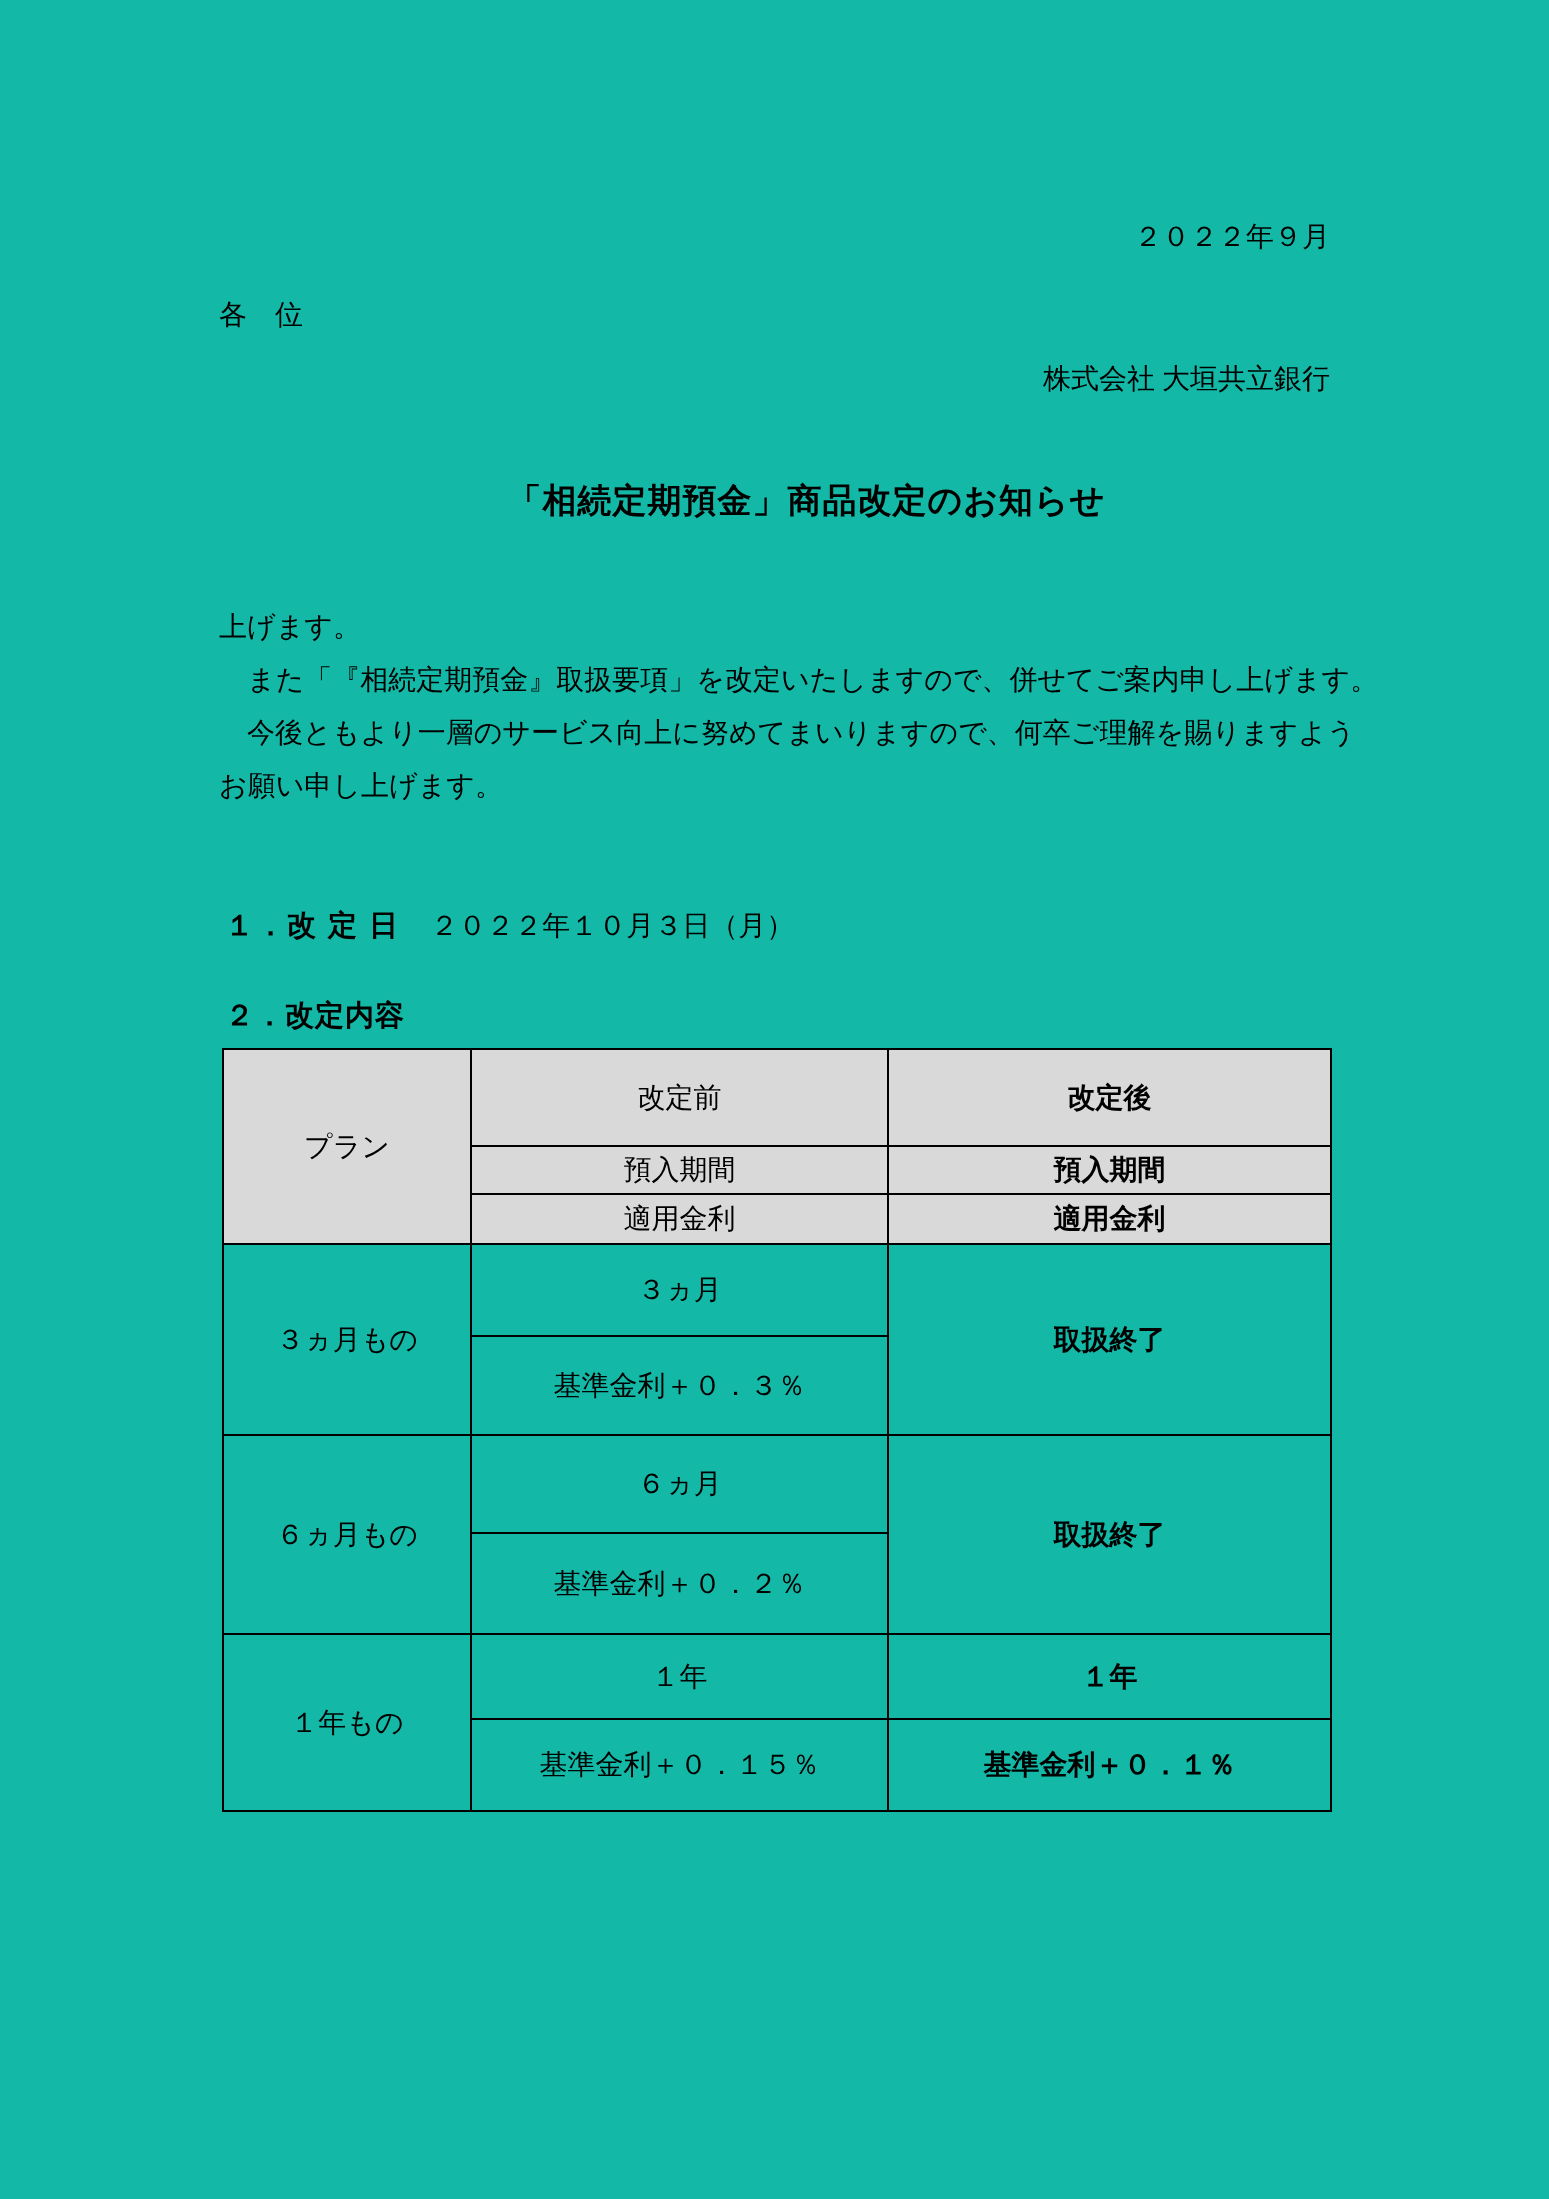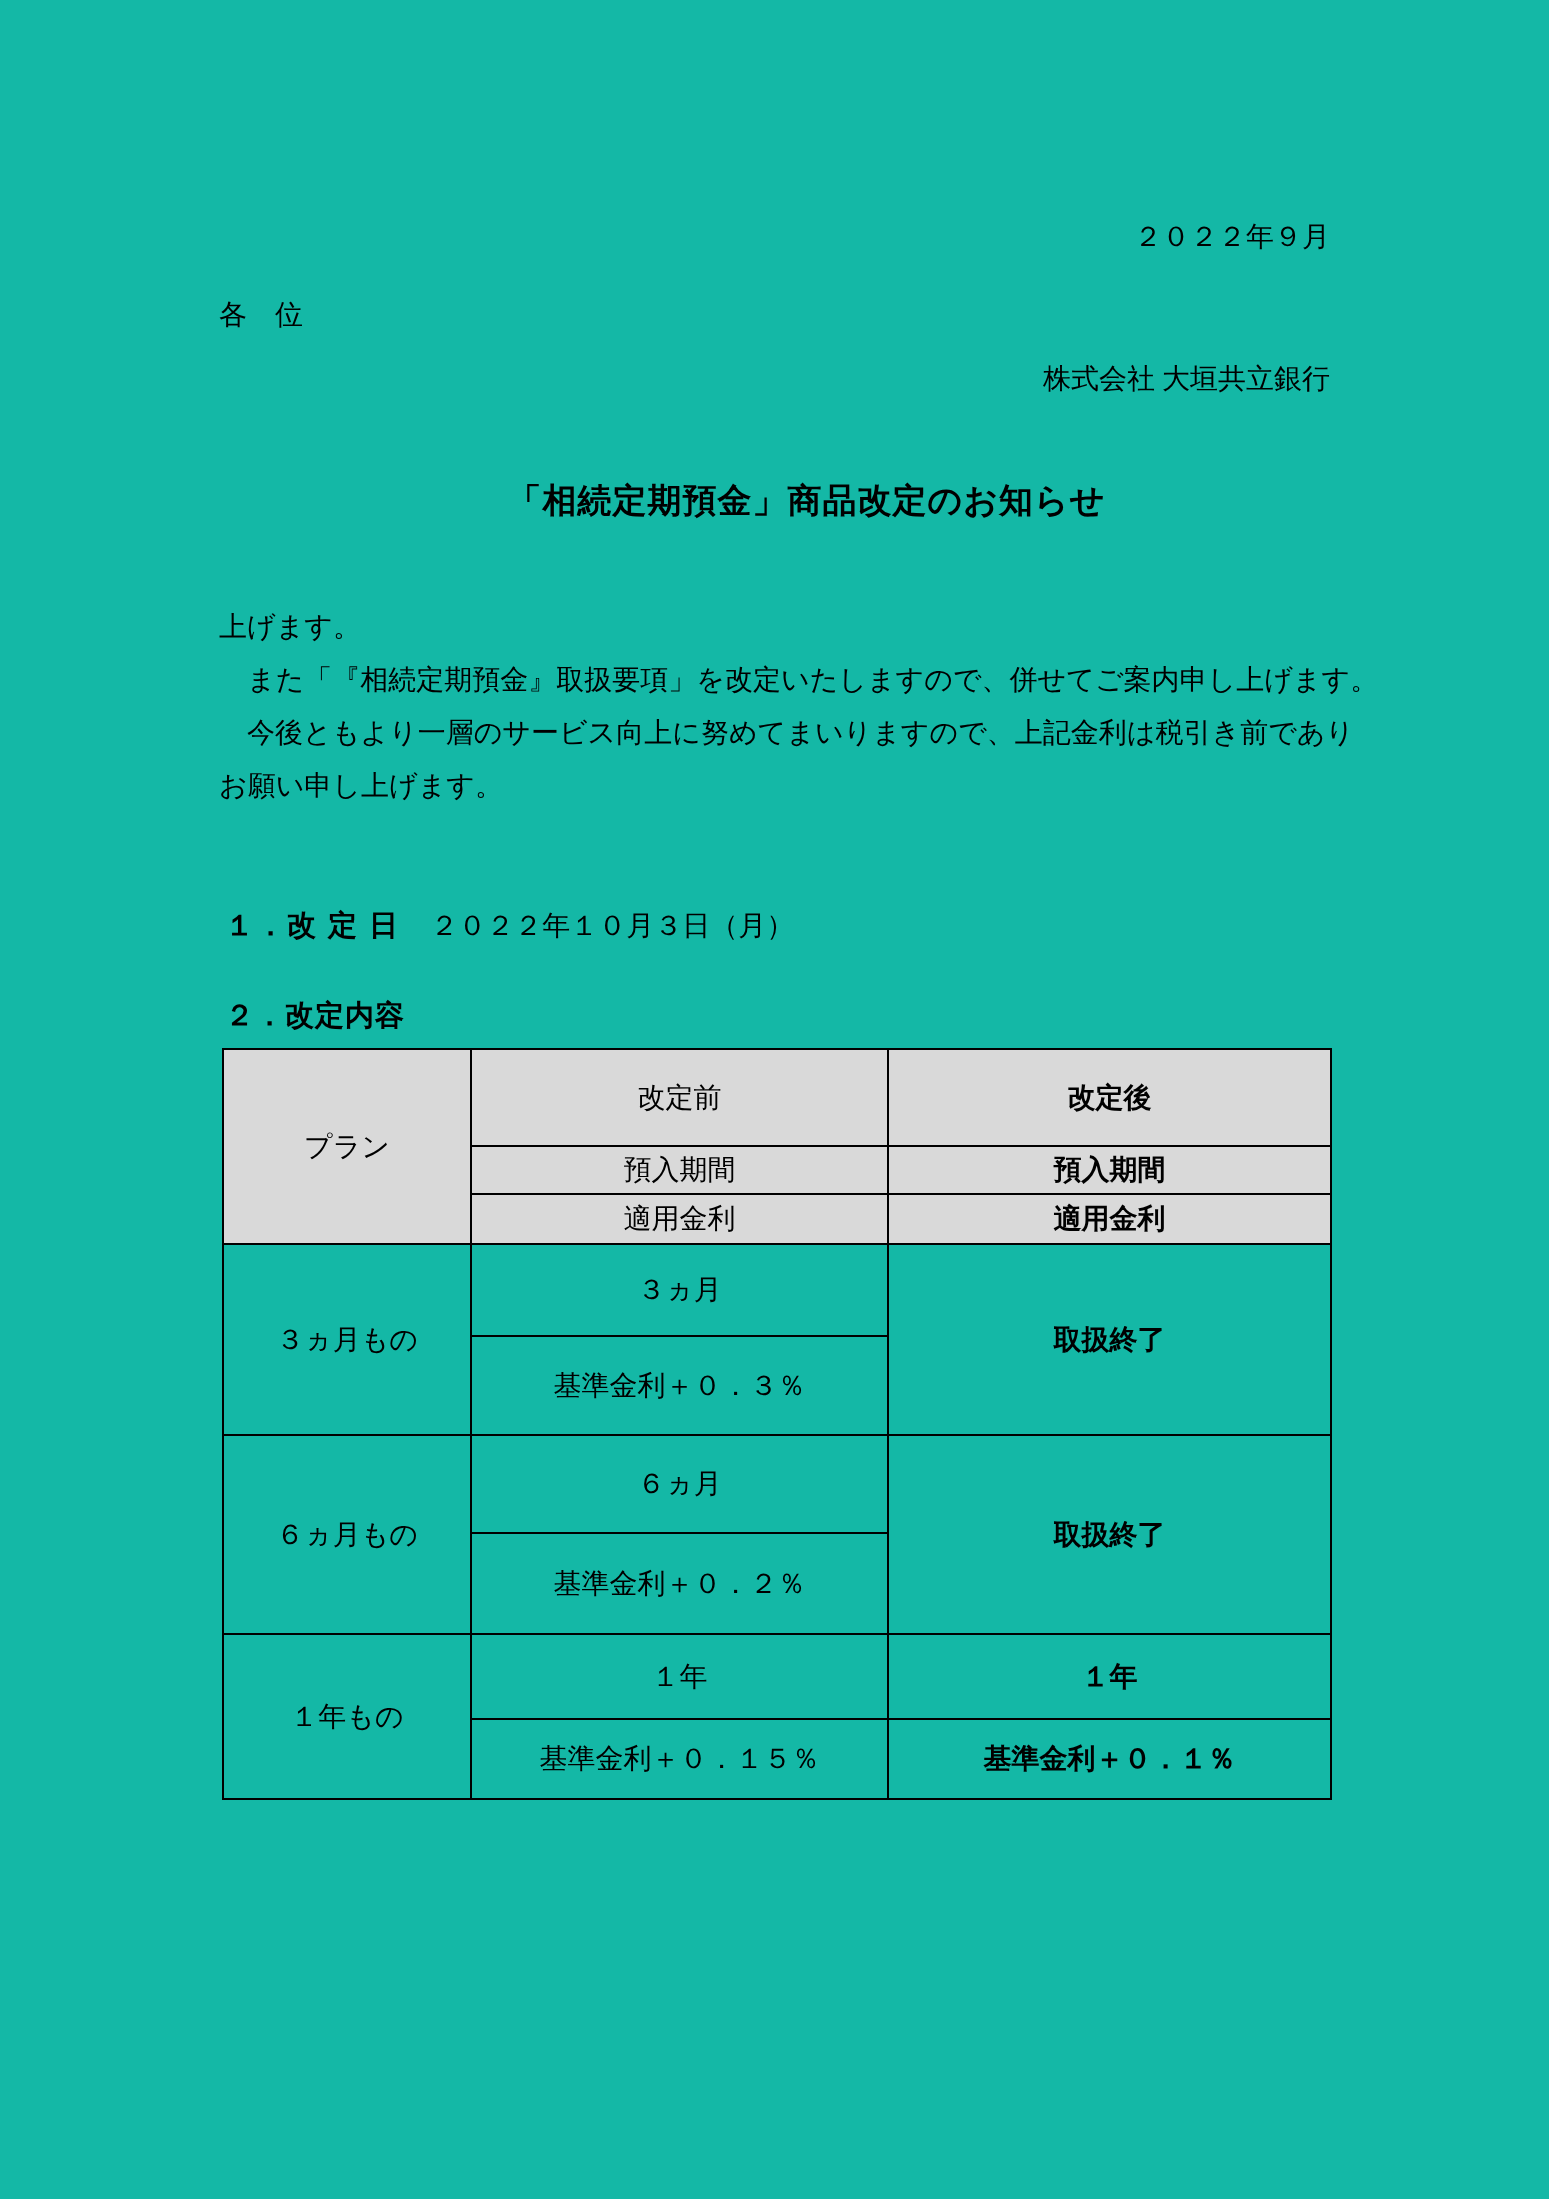--- a/index.html
+++ b/index.html
@@ -45,40 +45,40 @@
   .sub-hd{font-size:21px;}
   .sub-hd-b{font-size:21px;}
   .c3{border-left:7px solid #000;border-right:7px solid #000;}
   .t-top{border-top:7px solid #000;}
   .t-bot{border-bottom:7px solid #000;}
   .dash-below{border-bottom:2px dashed #000;}
   .dash-above{border-top:2px dashed #000;}
   .rh1{height:97px;}.rh2{height:48px;}.rh3{height:50px;}
   .rb1a{height:92px;}.rb1b{height:99px;}
   .rb2a{height:98px;}.rb2b{height:101px;}
-  .rb3a{height:85px;}.rb3b{height:80px;}
+  .rb3a{height:85px;}.rb3b{height:92px;}
   .footnote{position:absolute;top:1828px;left:252px;font-size:27px;height:40px;line-height:40px;white-space:nowrap;}
 </style>
 </head>
 <body>
 
 <div class="page">
 
   <div class="date-line">２０２２年９月</div>
 
   <div class="recipient-line">各　位</div>
 
   <div class="company-line">株式会社 大垣共立銀行</div>
 
   <h1 class="doc-title">「相続定期預金」商品改定のお知らせ</h1>
 
   <div class="body-text">
     <div class="line">上げます。</div>
     <div class="line">　また「『相続定期預金』取扱要項」を改定いたしますので、併せてご案内申し上げます。</div>
-    <div class="line">　今後ともより一層のサービス向上に努めてまいりますので、上記金利は税引き前であり</div>
+    <div class="line">　今後ともより一層のサービス向上に努めてまいりますので、何卒ご理解を賜りますよう</div>
     <div class="line">お願い申し上げます。</div>
   </div>
 
   <div class="section-1">
     <span class="sec-label">１．改 定 日</span><span class="sec-value">２０２２年１０月３日（月）</span>
   </div>
 
   <div class="section-2">
     <span>２．改定内容</span>
   </div>

